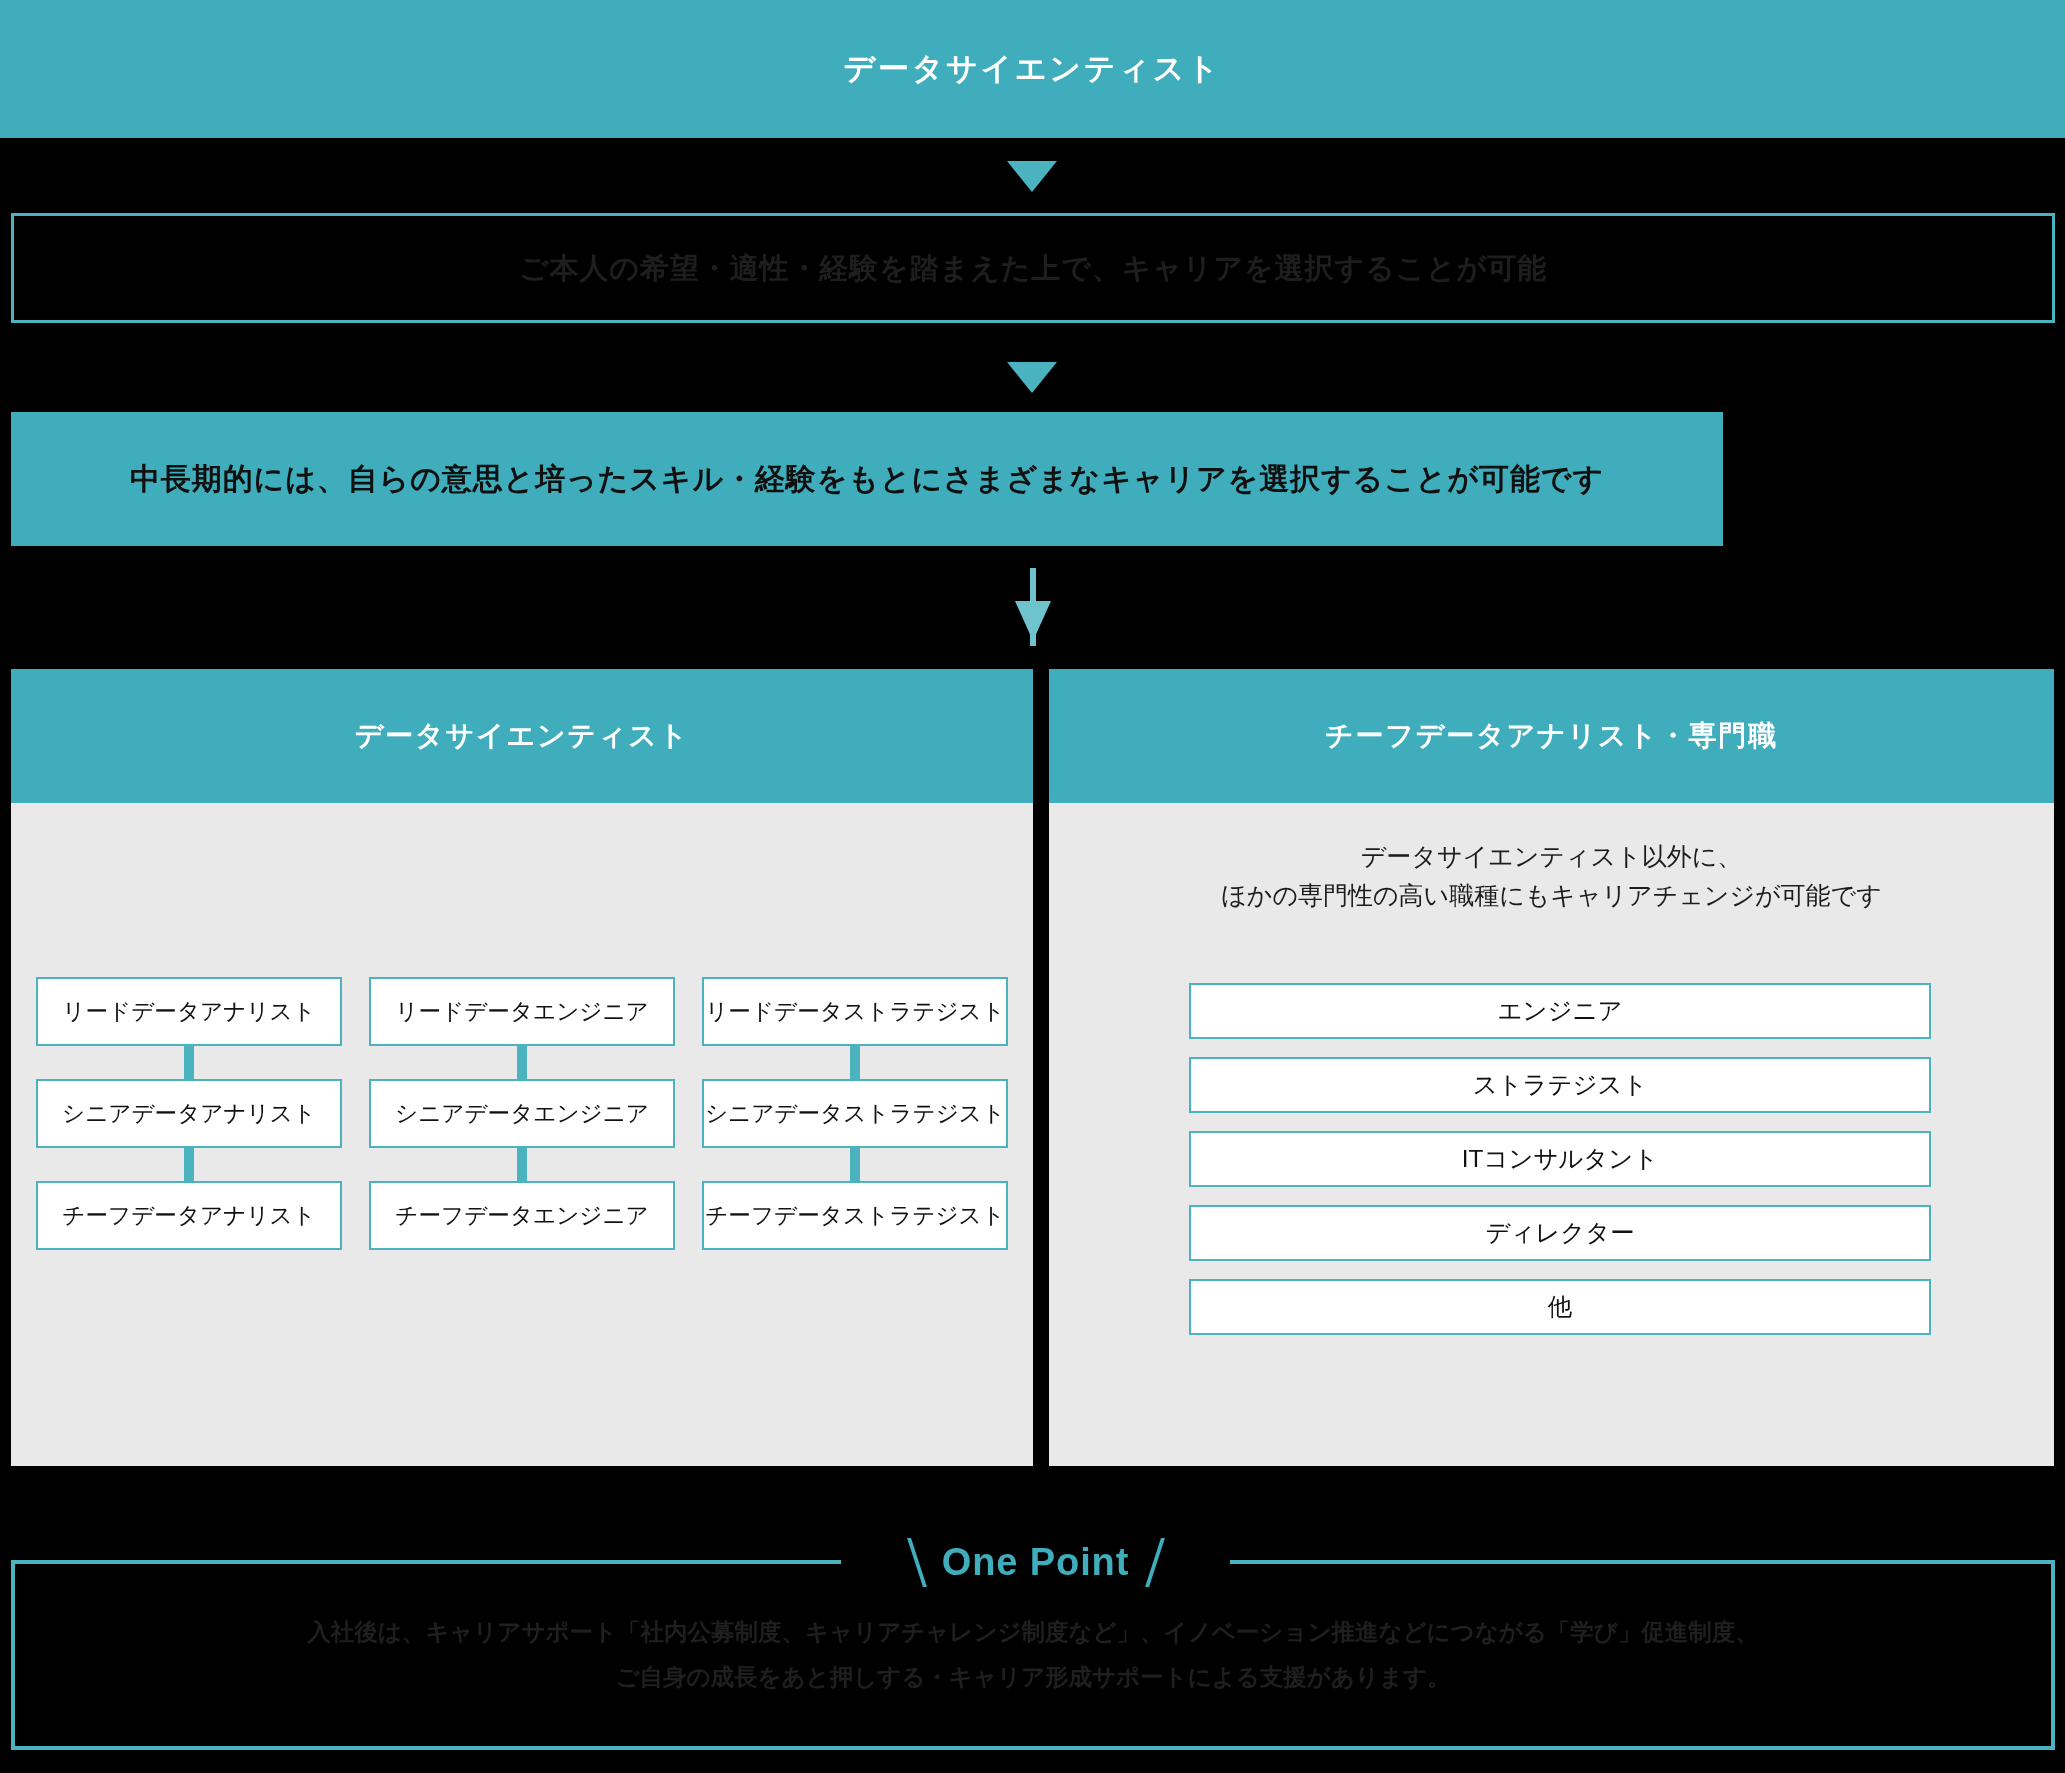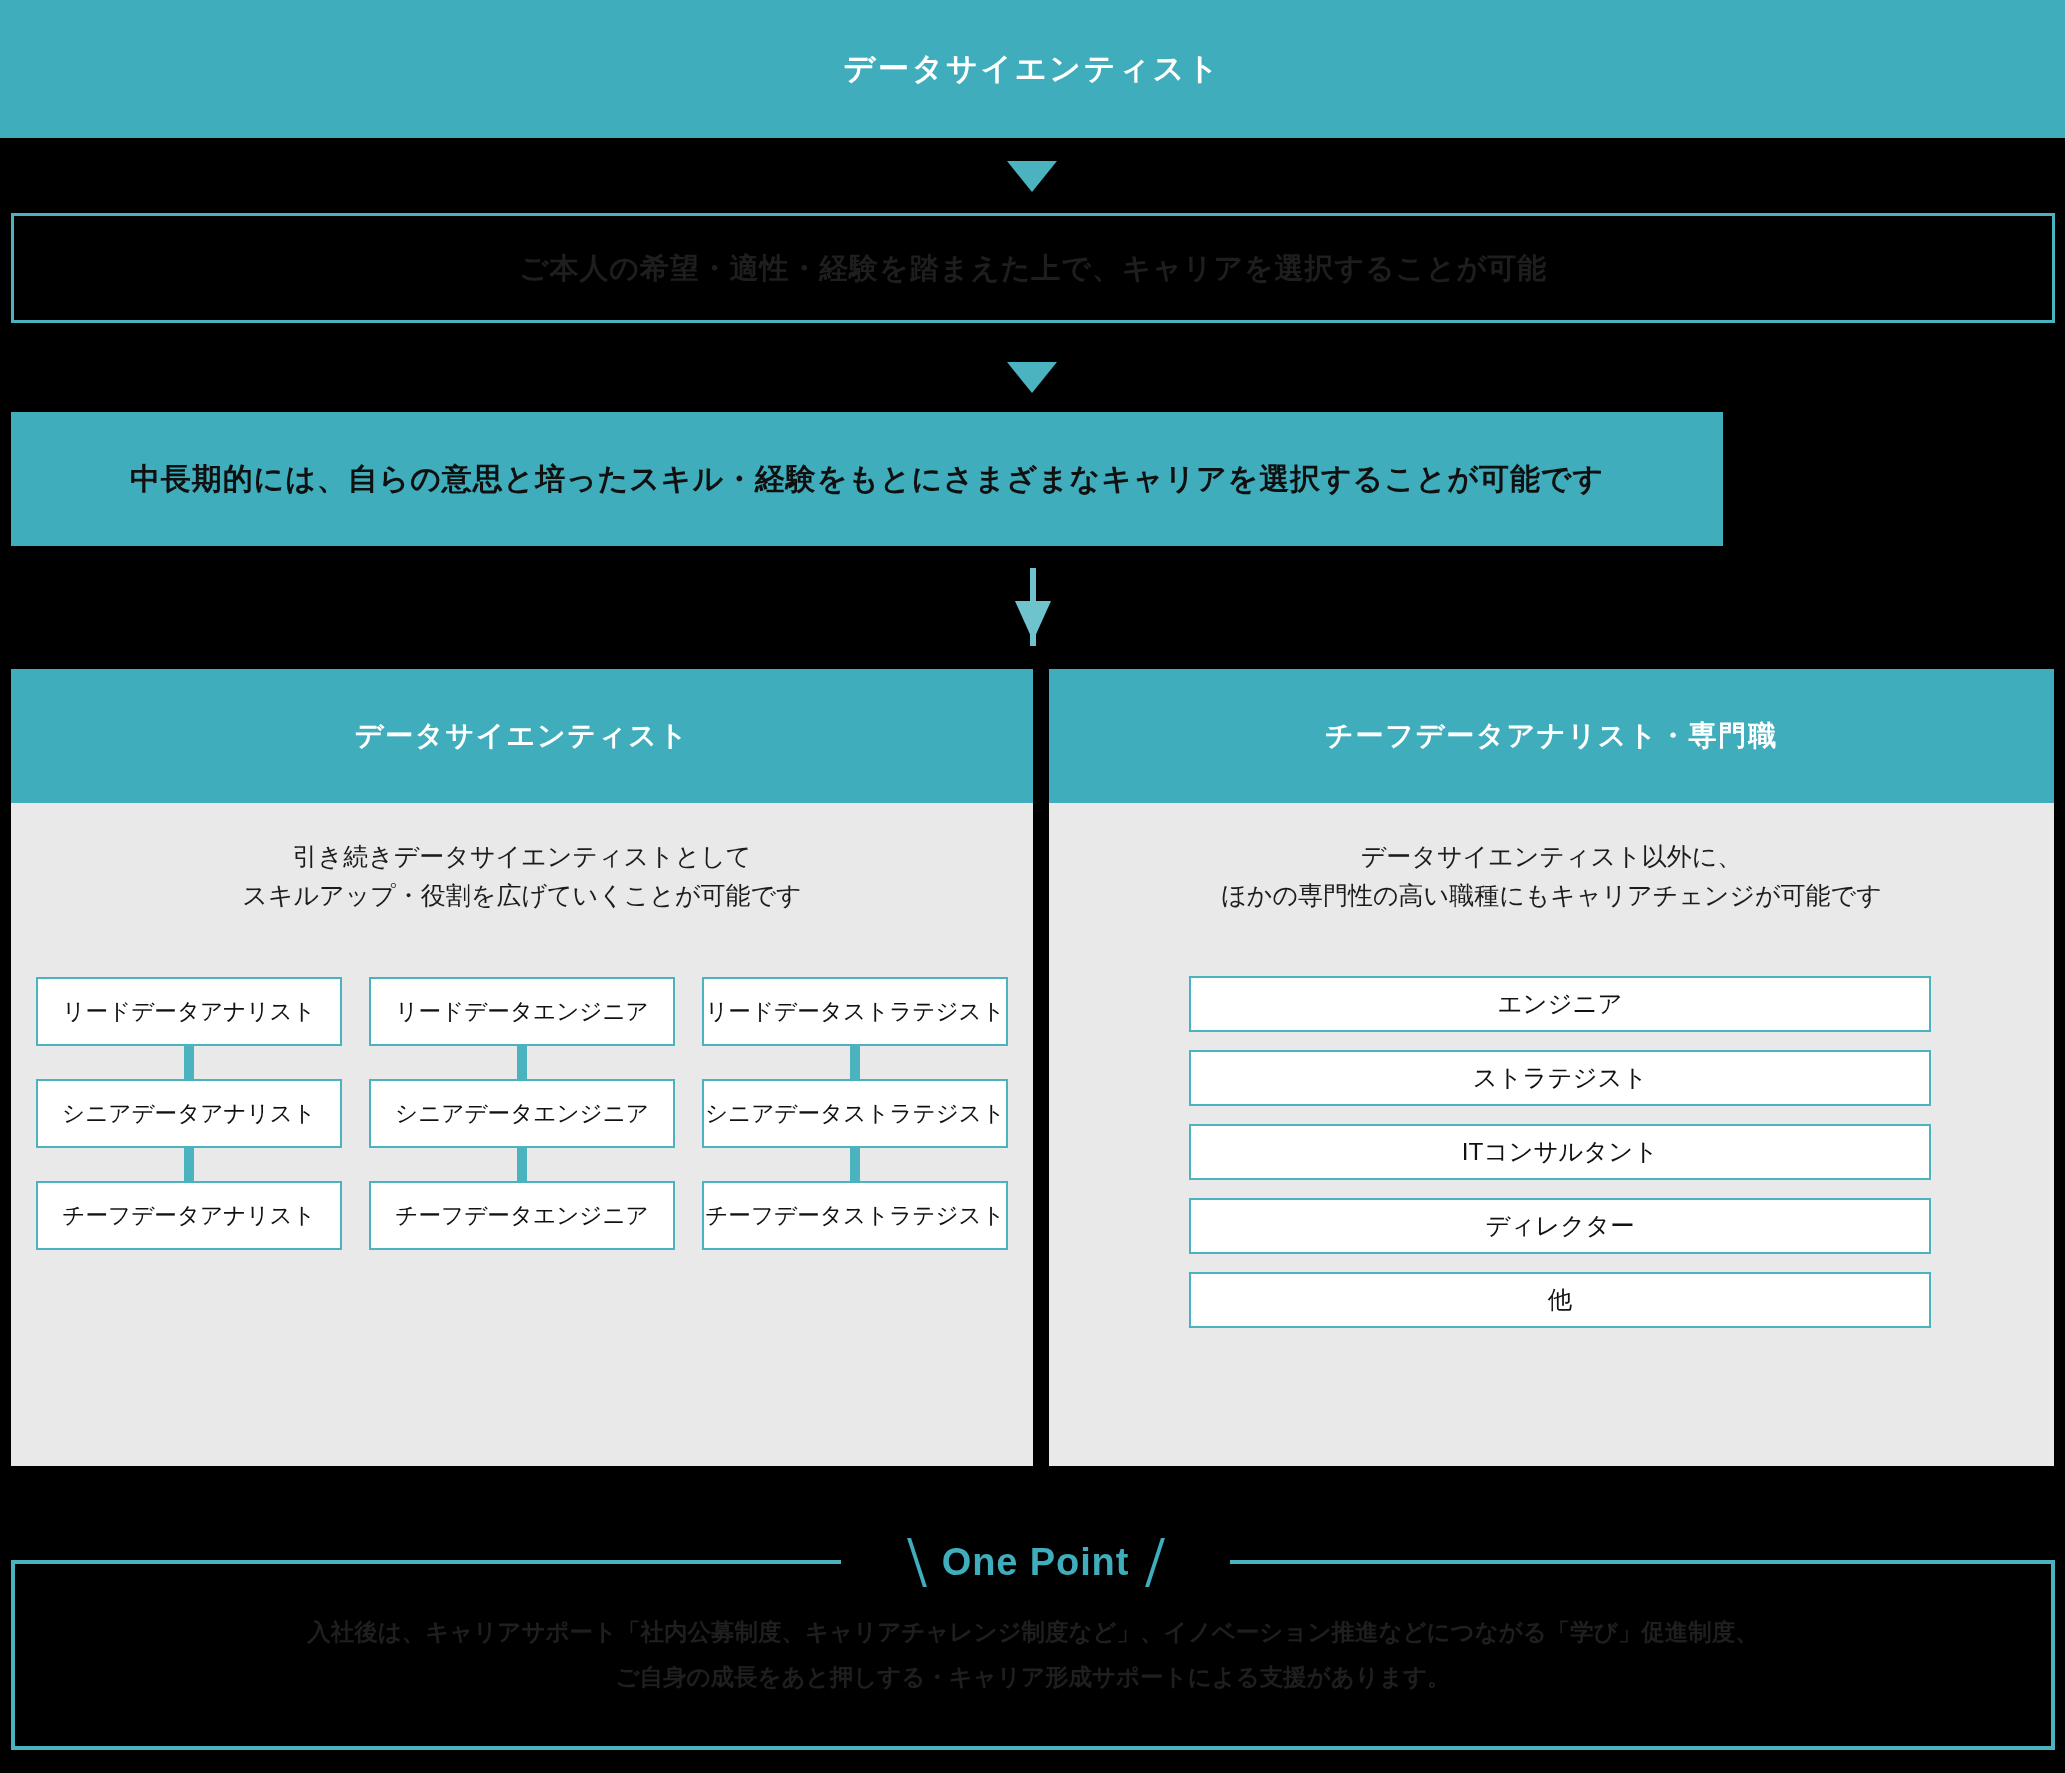--- a/index.html
+++ b/index.html
@@ -189,21 +189,21 @@
     top: 69px;
     width: 10px;
     height: 33px;
     background: #4bb3c0;
   }
 
   
   .opt-list {
     position: absolute;
     left: 140px;
-    top: 173px;
+    top: 180px;
     width: 742px;
   }
   .opt-box {
     border: 2.7px solid #4bb3c0;
     background: #ffffff;
     height: 56px;
     margin-bottom: 18px;
     display: flex;
     align-items: center;
     justify-content: center;
@@ -296,24 +296,20 @@
   </div>
 
   <div class="long-arrow-stem"></div>
   <div class="long-arrow-head"></div>
 
   <div class="col col-left">
     <div class="col-head">
       <div class="col-head-label">データサイエンティスト</div>
     </div>
     <div class="col-body">
-      <div class="col-desc">
-        <div>引き続きデータサイエンティストとして</div>
-        <div>スキルアップ・役割を広げていくことが可能です</div>
-      </div>
 
       <div class="role-grid">
         <div class="role-cell">
           <div class="role-box">
             <span class="role-label">リードデータアナリスト</span>
           </div>
           <div class="role-connector"></div>
         </div>
         <div class="role-cell">
           <div class="role-box">

